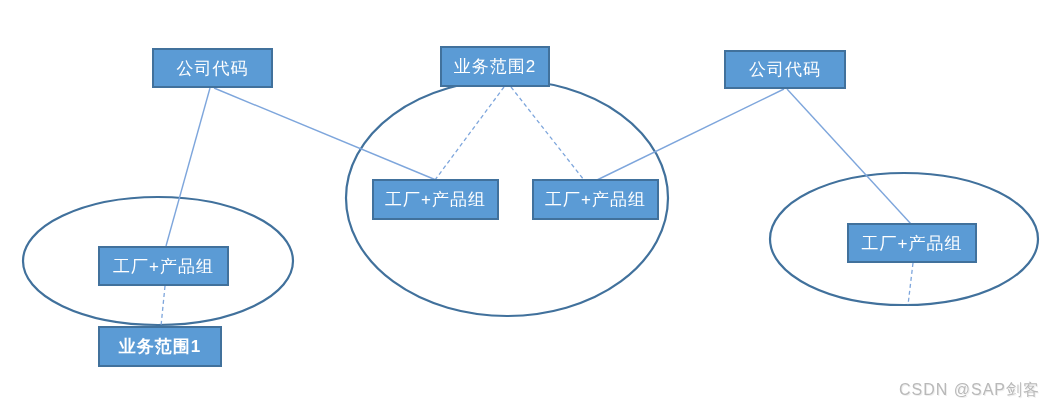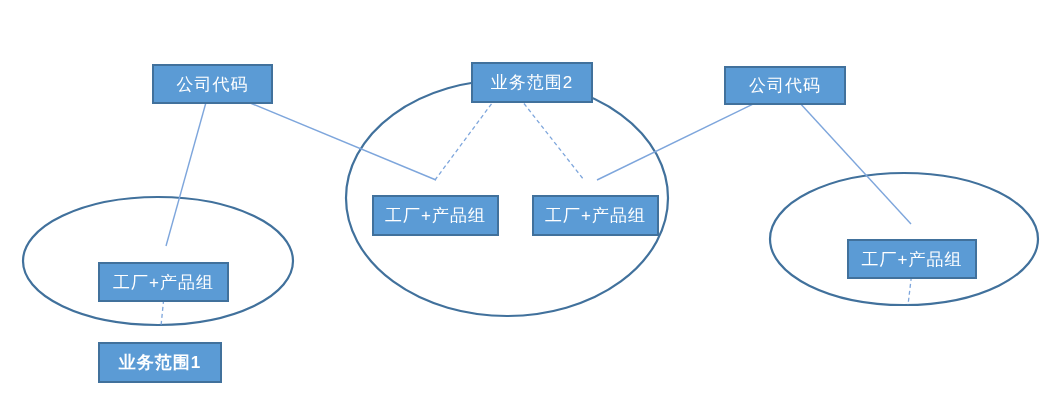--- a/index.html
+++ b/index.html
@@ -16,25 +16,24 @@
     background:#5B9BD5;
     border:2px solid #41719C;
     box-sizing:border-box;
     color:#ffffff;
     font-size:17px;
     display:flex;
     align-items:center;
     justify-content:center;
     white-space:nowrap;
     letter-spacing:1px;
-    margin-top:16px;
   }
   
   .pos-cc-left   {left:152px;top:48px; width:121px;height:40px;}
-  .pos-ba2       {left:471px;top:46px; width:122px;height:41px;}
+  .pos-ba2       {left:440px;top:46px; width:110px;height:41px;}
   .pos-cc-right  {left:724px;top:50px; width:122px;height:39px;}
   .pos-plant-ml  {left:372px;top:179px;width:127px;height:41px;}
   .pos-plant-mr  {left:532px;top:179px;width:127px;height:41px;}
   .pos-plant-l   {left:98px; top:246px;width:131px;height:40px;}
   .pos-plant-r   {left:847px;top:223px;width:130px;height:40px;}
   .pos-ba1       {left:98px; top:326px;width:124px;height:41px;font-weight:bold;}
   .pos-ba3       {left:846px;top:305px;width:122px;height:39px;}
   .watermark{
     position:absolute;
     right:17px;top:380px;
@@ -68,13 +67,14 @@
 
   <div class="node pos-cc-left">公司代码</div>
   <div class="node pos-ba2">业务范围2</div>
   <div class="node pos-cc-right">公司代码</div>
   <div class="node pos-plant-ml">工厂+产品组</div>
   <div class="node pos-plant-mr">工厂+产品组</div>
   <div class="node pos-plant-l">工厂+产品组</div>
   <div class="node pos-plant-r">工厂+产品组</div>
   <div class="node pos-ba1">业务范围1</div>
 
+  <div class="watermark">CSDN @SAP剑客</div>
 </div>
 
 </body></html>

